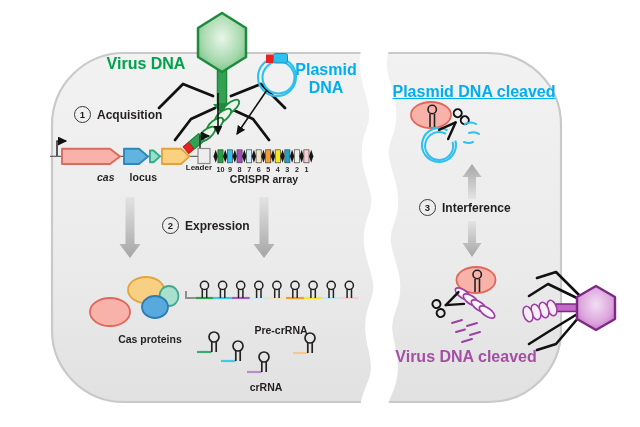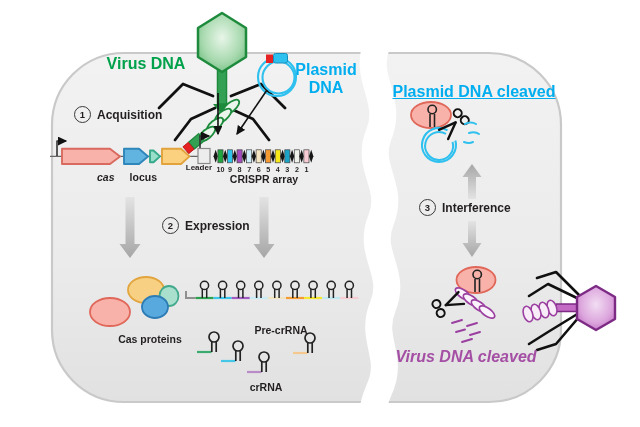--- a/index.html
+++ b/index.html
@@ -5,21 +5,21 @@
   html,body{margin:0;padding:0;background:#fff;}
   .stage{position:relative;width:640px;height:427px;background:#ffffff;
          font-family:"Liberation Sans",sans-serif;overflow:hidden;}
   svg{position:absolute;left:0;top:0;}
   .lbl{position:absolute;font-weight:bold;font-size:16px;color:#231f20;
        white-space:nowrap;transform:translateX(-50%);}
   .lbl.wrap{white-space:normal;text-align:center;width:62px;line-height:1.12;}
   .lbl.small{font-size:10.5px;}
   .green{color:#00a14b;}
   .cyan{color:#00aeef;}
-  .purple{color:#a44fa4;font-style:italic;}
+  .purple{color:#a44fa4;}
   .step{position:absolute;display:flex;align-items:center;gap:6px;
         font-weight:bold;font-size:12px;color:#231f20;}
   .stepnum{width:15px;height:15px;border:1.4px solid #3a3a3a;border-radius:50%;
            display:flex;align-items:center;justify-content:center;
            font-size:9.5px;font-weight:bold;background:transparent;}
   .it{font-style:italic;}
   .rest{margin-left:15px;}
 </style>
 </head>
 <body>

